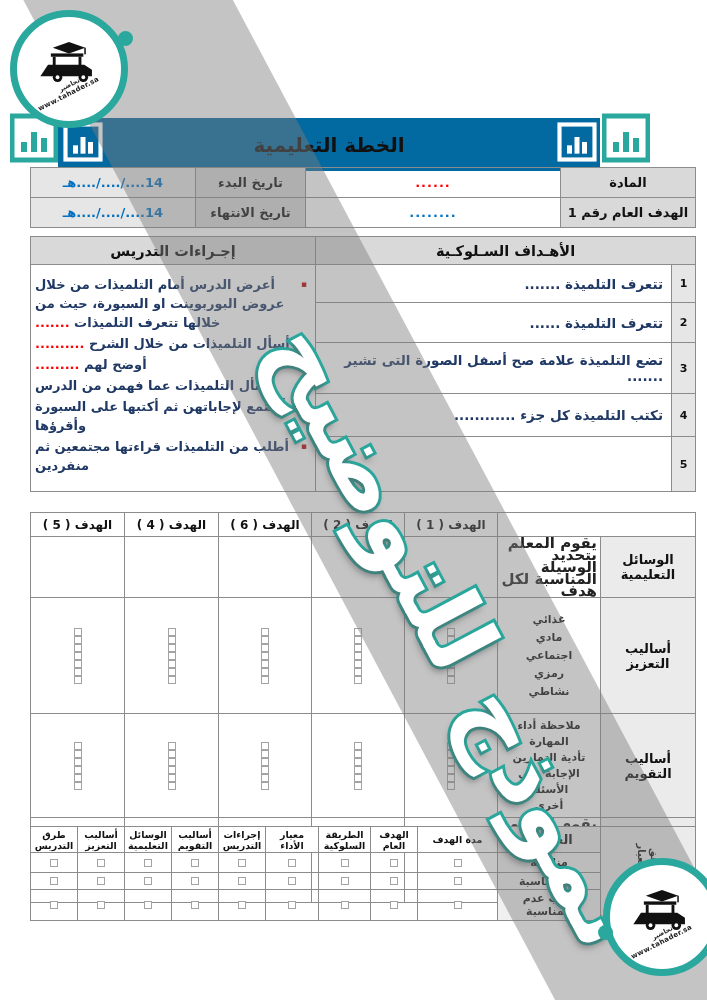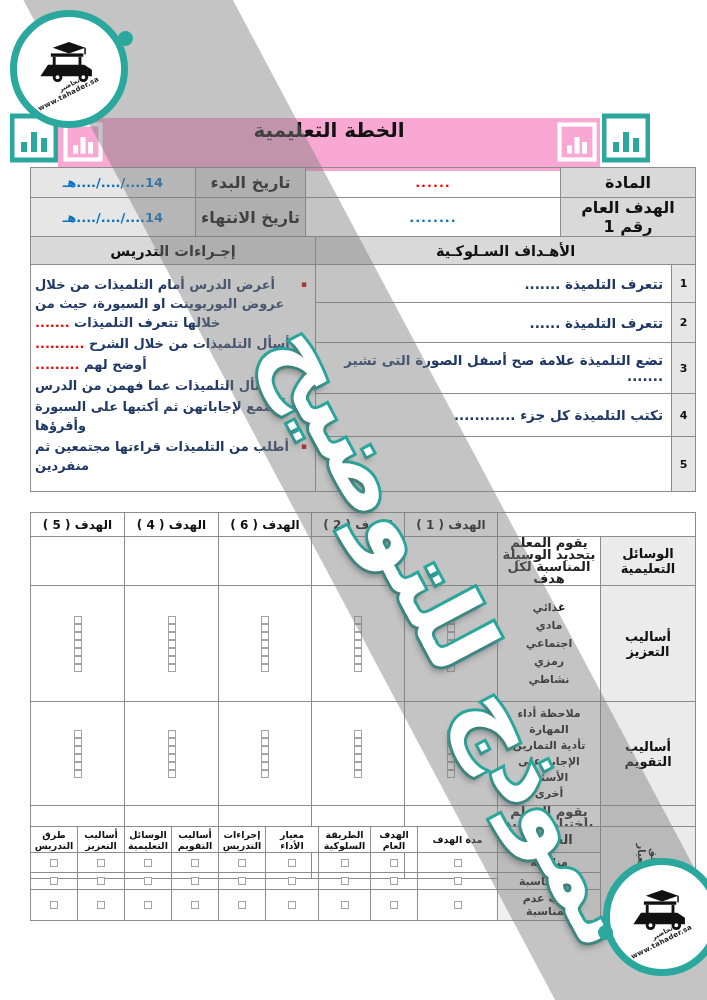--- a/index.html
+++ b/index.html
@@ -16,54 +16,54 @@
   .logo{position:absolute;width:104px;height:104px;border-radius:50%;border:7px solid #2aa89e;
         background:#fff;z-index:50;display:flex;flex-direction:column;align-items:center;justify-content:center;}
   .logo-tl{left:10px;top:10px;}
   .logo-br{left:auto;right:-14px;top:858px;}
   .logo .dot{position:absolute;right:-12px;top:14px;width:15px;height:15px;border-radius:50%;background:#2aa89e;}
   .logo .slogan{font-size:6.5px;font-weight:bold;color:#222;transform:rotate(-27deg);margin-top:-2px;}
   .logo .site{font-size:7px;font-weight:bold;color:#222;transform:rotate(-27deg);margin-top:1px;letter-spacing:.3px;direction:ltr;}
   
   .title{position:absolute;left:0;top:60px;width:100%;text-align:center;font-size:26px;
          font-weight:bold;color:#00b050;z-index:10;}
-  .banner{position:absolute;left:58px;top:118px;width:542px;height:53px;background:#f9a8d4;
-          display:flex;align-items:flex-start;justify-content:center;z-index:5;}
+  .banner{position:absolute;left:58px;top:118px;width:542px;height:53px;background:#0369a1;
+          display:flex;align-items:center;justify-content:center;z-index:5;}
   .banner-text{font-size:20px;font-weight:bold;color:#111;}
   .brd-icon{position:absolute;z-index:6;}
   .icon-out-l{left:10px;top:112px;}
   .icon-out-r{left:602px;top:112px;}
   .icon-in-l{left:62px;top:122px;}
   .icon-in-r{left:556px;top:122px;}
   
   table{border-collapse:collapse;table-layout:fixed;}
   td,th{border:1px solid #8c8c8c;padding:0 3px;overflow:hidden;font-family:"DejaVu Sans",sans-serif;}
   .tbl{position:absolute;left:30px;width:665px;z-index:8;background:transparent;}
-  .graycell{background:#d9d9d9;font-weight:bold;font-size:16px;color:#111;text-align:center;}
+  .graycell{background:#d9d9d9;font-weight:bold;font-size:13px;color:#111;text-align:center;}
   
   .info{top:167px;}
   .info td{height:29px;margin-left:28px;}
   .val-red{color:#ff0000;font-weight:bold;text-align:center;font-size:13px;letter-spacing:1px;}
   .val-blue{color:#0070c0;font-weight:bold;text-align:center;font-size:13px;letter-spacing:1px;}
   .datecell{background:#e7e6e6;color:#0070c0;font-weight:bold;text-align:center;font-size:13px;}
   
   .obj{top:236px;}
   .obj .hdr{height:27px;background:#d9d9d9;font-size:14.5px;font-weight:bold;text-align:center;color:#111;}
   .numcell{background:#e7e6e6;font-size:11px;font-weight:bold;text-align:center;color:#111;}
   .objtext{font-size:13.5px;font-weight:bold;color:#1f3864;text-align:right;padding-right:8px;}
   .proc-cell{vertical-align:top;padding:10px 8px 4px 4px;}
   .proc-item{display:flex;gap:5px;margin-bottom:2px;}
   .proc-item .bullet{color:#c00000;font-size:9px;line-height:19px;flex:0 0 auto;}
   .proc-item .pt{font-size:13px;font-weight:bold;color:#1f3864;line-height:19px;text-align:left;flex:1;}
   .dots-red{color:#ff0000;font-weight:bold;}
   
   .plan{top:512px;}
   .plan .ghdr{height:23px;font-size:12px;font-weight:bold;text-align:center;color:#111;background:#fff;}
   .rowlabel{background:#ebebeb;font-size:13px;font-weight:bold;text-align:center;color:#111;}
-  .desc{font-size:13px;font-weight:bold;text-align:center;color:#222;line-height:12px;}
+  .desc{font-size:15px;font-weight:bold;text-align:right;color:#222;line-height:12px;}
   .opts{font-size:11px;font-weight:bold;text-align:center;color:#111;}
   .opts div{line-height:18px;}
   .opts2 div{line-height:16px;}
   .cbcell{vertical-align:middle;}
   .cbstack{display:flex;flex-direction:column;align-items:center;justify-content:space-evenly;height:100%;}
   .cb{width:8px;height:8px;border:1px solid #a3a3a3;background:#fff;box-sizing:border-box;}
   
   .eval{top:826px;}
   .eval .chdr{font-size:9.5px;line-height:11px;font-weight:bold;text-align:center;color:#111;background:#fff;height:25px;padding:0 1px;}
   .eval .rl{background:#f0f0f0;font-size:11px;font-weight:bold;text-align:center;color:#111;line-height:13px;}

